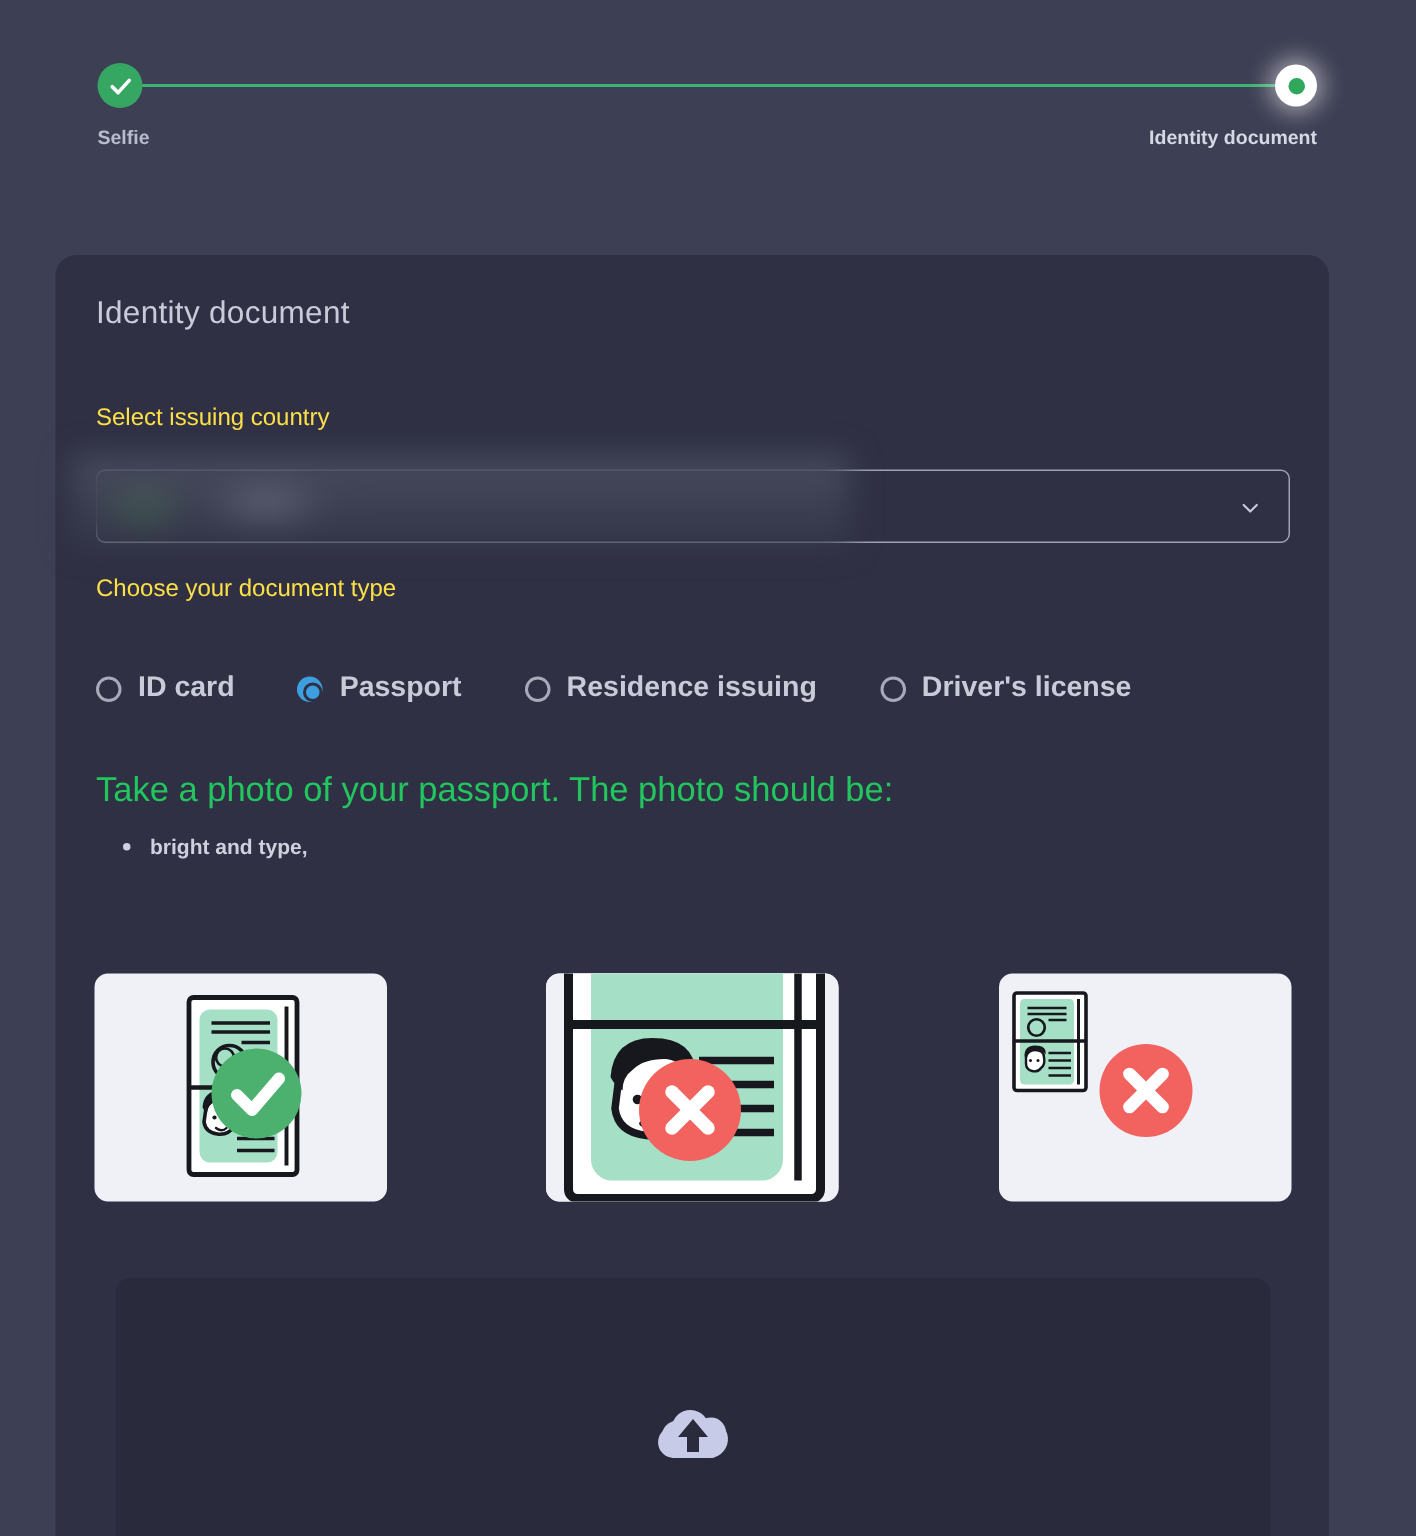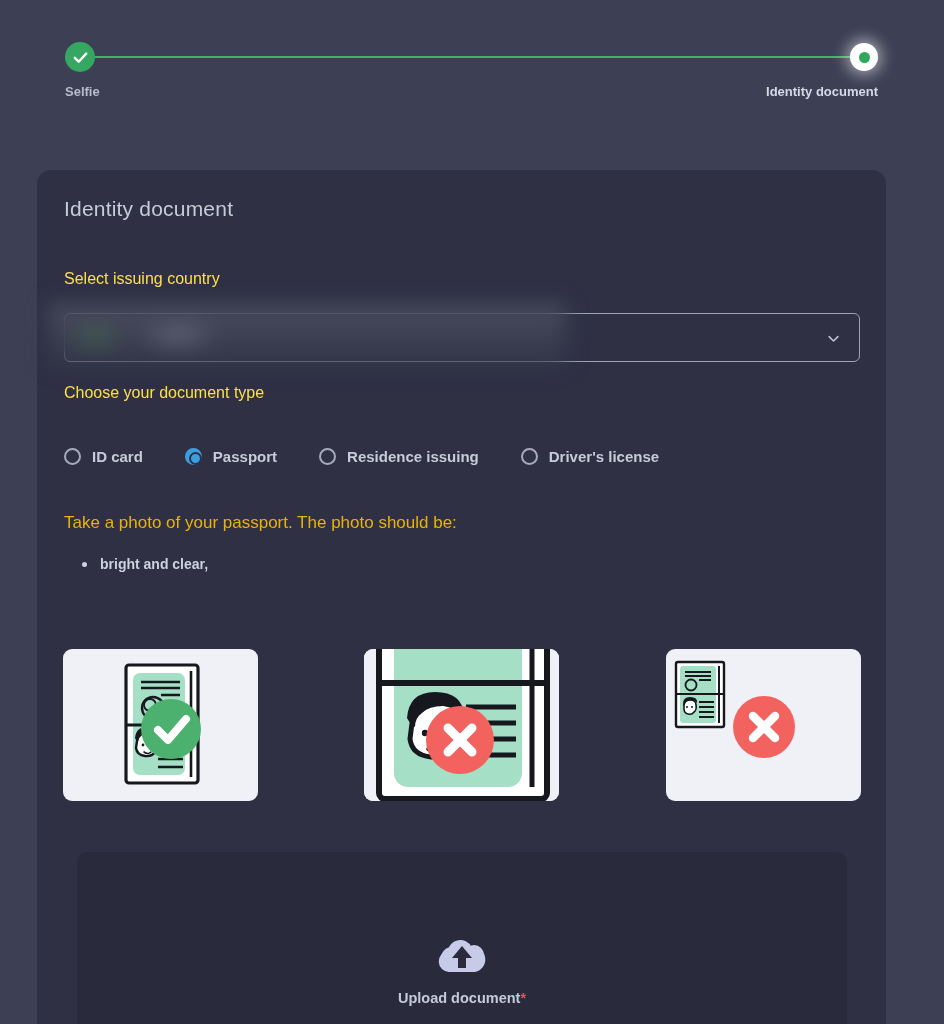--- a/index.html
+++ b/index.html
@@ -189,33 +189,33 @@
   .radio-mark.checked::after {
     content: "";
     position: absolute;
     left: 2px; top: 2px;
     width: 9px; height: 9px;
     border-radius: 50%;
     border: 2px solid #2f3044;
     box-sizing: content-box;
   }
   .radio-label {
-    font-size: 15px;
+    font-size: 19px;
     font-weight: bold;
     color: #c8cbd8;
     white-space: nowrap;
   }
 
   
   .instructions {
     position: absolute;
     left: 64px;
     top: 513px;
-    font-size: 17px;
-    color: #eab308;
+    font-size: 23px;
+    color: #22c55e;
   }
   .bullets {
     position: absolute;
     left: 78px;
     top: 556px;
     list-style: none;
   }
   .bullets li {
     position: relative;
     padding-left: 22px;
@@ -348,21 +348,21 @@
   </label>
   <label class="radio-item">
     <span class="radio-mark"></span>
     <span class="radio-label">Driver's license</span>
   </label>
 </div>
 
 <div class="instructions">Take a photo of your passport. The photo should be:</div>
 
 <ul class="bullets">
-  <li><span>bright and clear,</span></li>
+  <li><span>bright and type,</span></li>
 </ul>
 
 <div class="examples">
 
   <div class="ex-card ex-1">
     <svg class="ex-inner" viewBox="0 0 195 152">
 
       <rect x="63" y="16" width="72" height="118" rx="3" fill="#ffffff" stroke="#17181d" stroke-width="3.2"></rect>
 
       <line x1="128" y1="22" x2="128" y2="128" stroke="#17181d" stroke-width="2.6"></line>
@@ -469,17 +469,14 @@
   <div class="dz-content">
     <span class="cloud-icon">
       <svg viewBox="0 0 54 42">
         <path d="M14 38 a10.5 10.5 0 0 1 -1.2 -20.9 a12.5 12.5 0 0 1 23.6 -4.2 a9.5 9.5 0 0 1 2.6 25.1 z" fill="#c8cbe8"></path>
         <circle cx="39" cy="21" r="10" fill="#c8cbe8"></circle>
         <circle cx="17" cy="24" r="11" fill="#c8cbe8"></circle>
         <rect x="10" y="24" width="34" height="14" rx="5" fill="#c8cbe8"></rect>
         <path d="M27 12 l10 12 h-6 v10 h-8 v-10 h-6 z" fill="#2a2b3d"></path>
       </svg>
     </span>
-    <div class="dz-label">
-      <span>Upload document</span><span class="req">*</span>
-    </div>
   </div>
 </div>
 
 </body></html>

